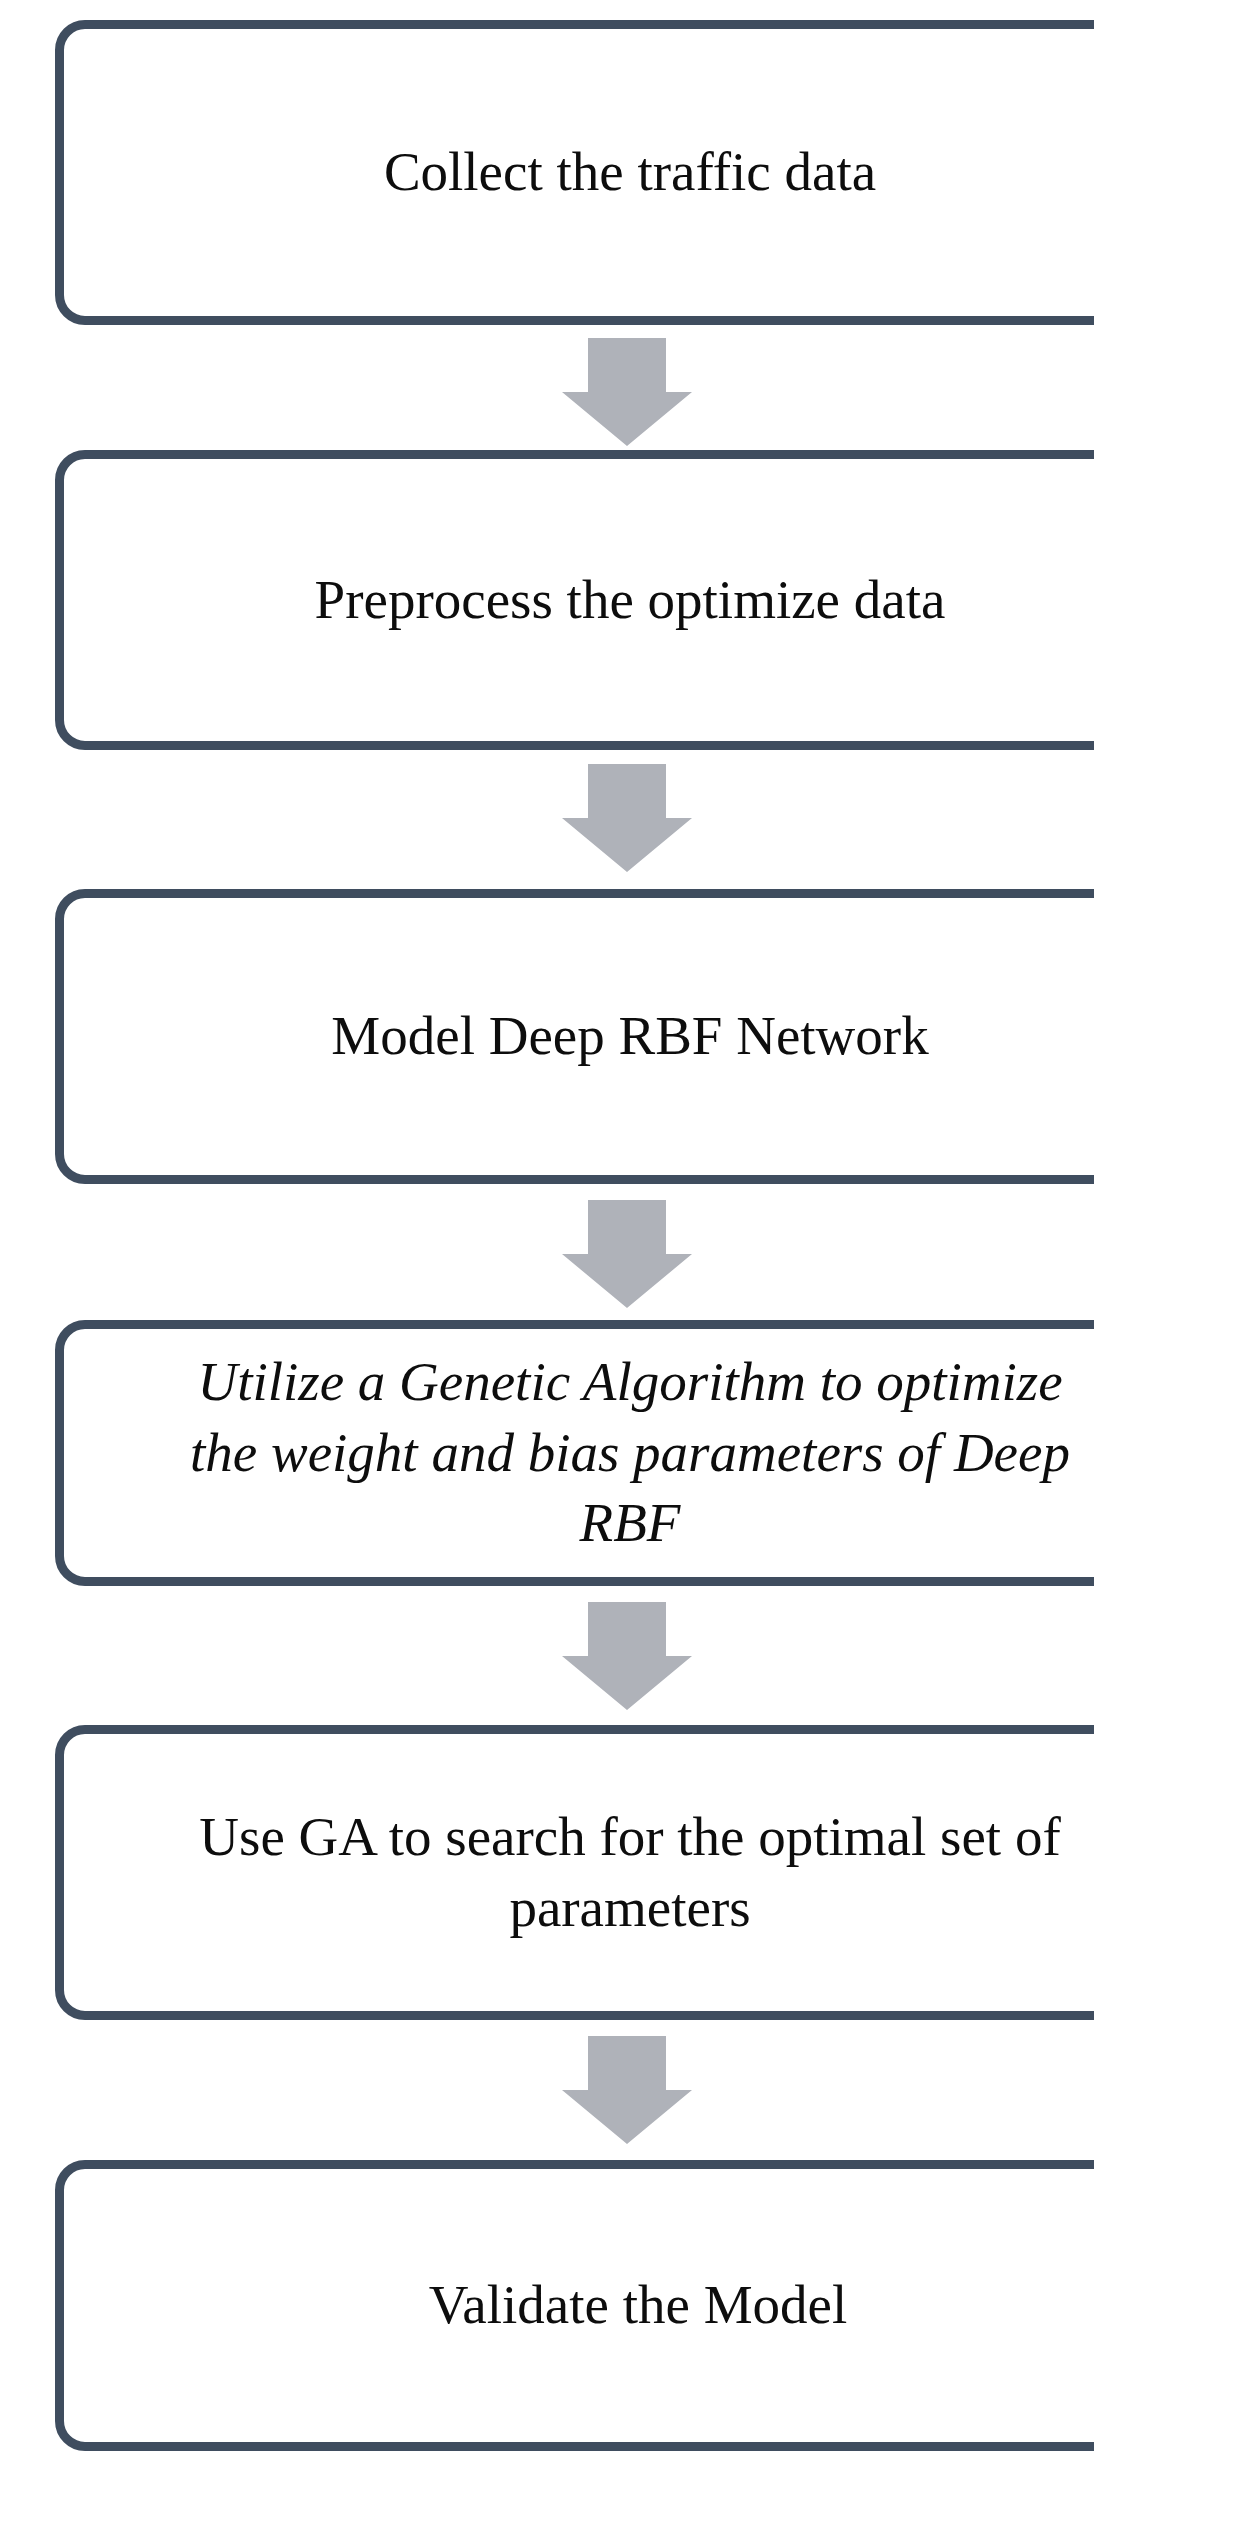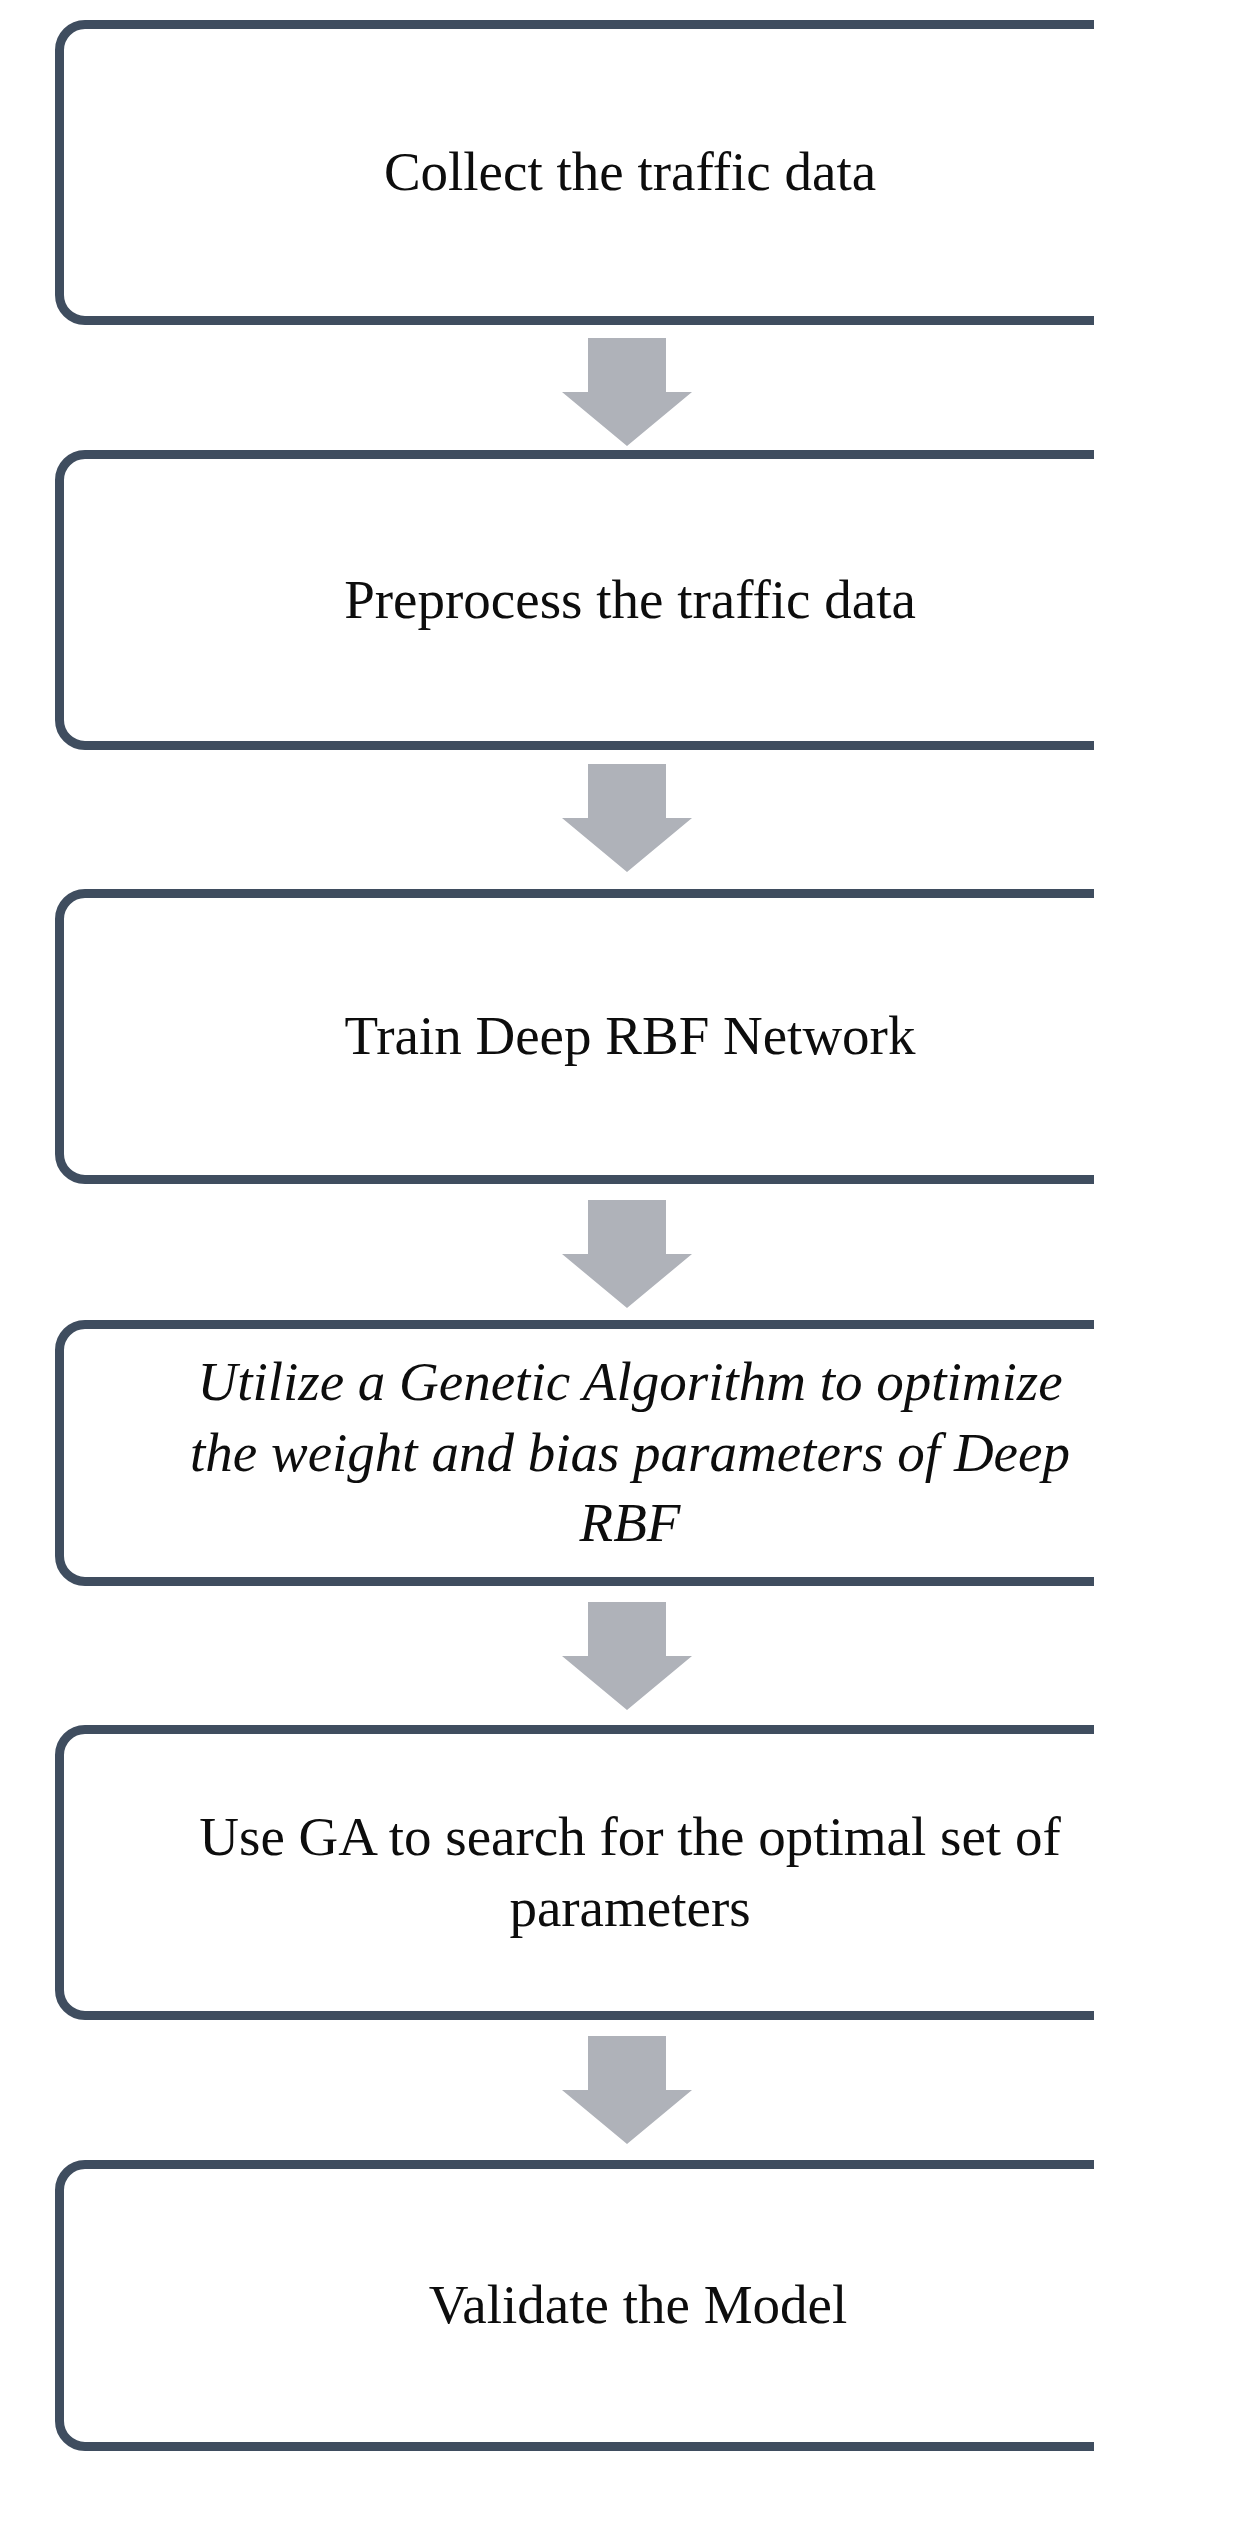--- a/index.html
+++ b/index.html
@@ -63,27 +63,27 @@
 
 <div class="canvas">
 
   <div class="flow-box" id="box-1">
     <span class="label">Collect the traffic data</span>
   </div>
 
   <div class="down-arrow" id="arrow-1"></div>
 
   <div class="flow-box" id="box-2">
-    <span class="label">Preprocess the traffic data</span>
+    <span class="label">Preprocess the optimize data</span>
   </div>
 
   <div class="down-arrow" id="arrow-2"></div>
 
   <div class="flow-box" id="box-3">
-    <span class="label">Train Deep RBF Network</span>
+    <span class="label">Model Deep RBF Network</span>
   </div>
 
   <div class="down-arrow" id="arrow-3"></div>
 
   <div class="flow-box" id="box-4">
     <span class="label">Utilize a Genetic Algorithm to optimize the weight and bias parameters of Deep RBF</span>
   </div>
 
   <div class="down-arrow" id="arrow-4"></div>
 

